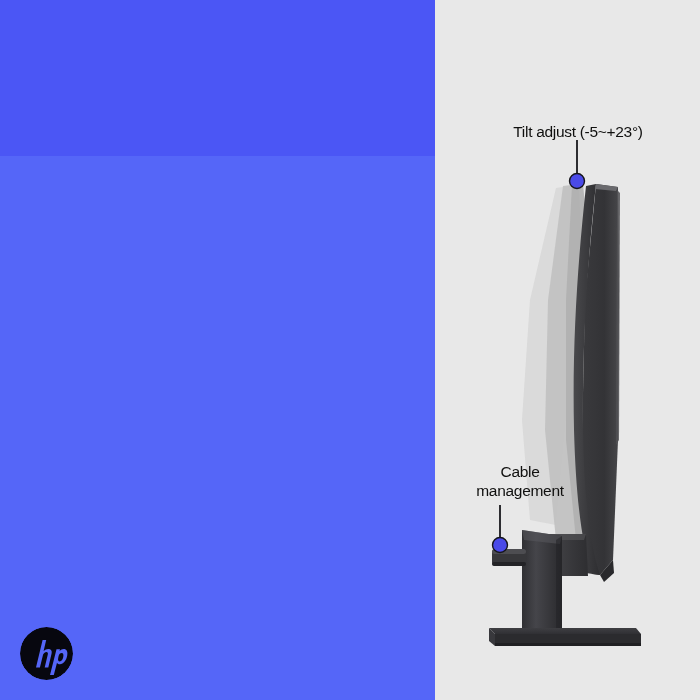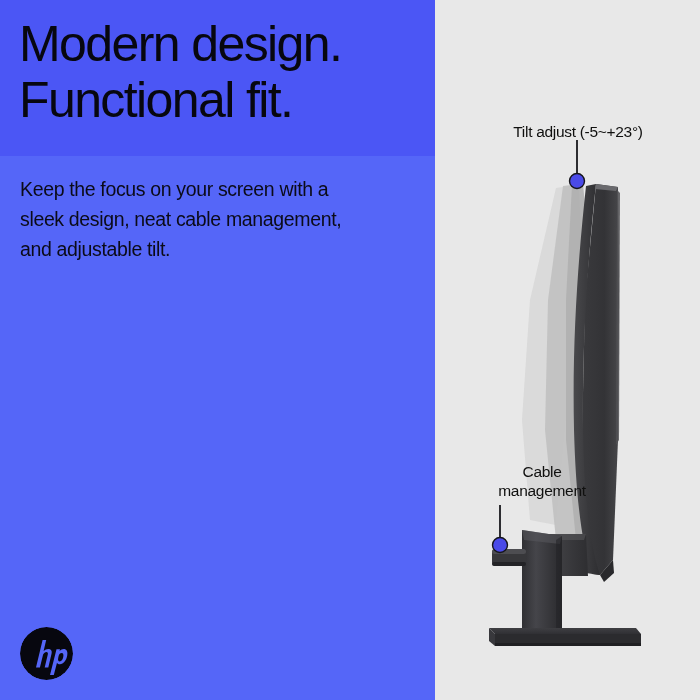--- a/index.html
+++ b/index.html
@@ -100,40 +100,35 @@
     letter-spacing: -0.3px;
     text-align: center;
     white-space: pre-line;
   }
   #callout-tilt-label {
     left: 483px;
     top: 122px;
     width: 190px;
   }
   #callout-cable-label {
-    left: 435px;
+    left: 413px;
     top: 462px;
     width: 160px;
     padding-left: 27px;
   }
 </style>
 </head>
 <body>
 
 <div id="stage">
 
   <div id="left-panel">
     <div id="left-panel-top-band"></div>
 
-    <div id="headline">Modern design.
-Functional fit.</div>
-
-    <div id="body-copy">Keep the focus on your screen with a
-sleek design, neat cable management,
-and adjustable tilt.</div>
+
 
     <svg id="hp-logo" viewBox="0 0 53 53">
       <defs>
         <mask id="hp-mask">
           <rect x="0" y="0" width="53" height="53" fill="#000"></rect>
           <circle cx="26.5" cy="26.5" r="26.5" fill="#fff"></circle>
 
           <path d="M16.0 40.5 L22.6 13.0 L26.2 13.0 L23.6 24.0
                    C25.0 22.6 26.6 21.9 28.3 21.9
                    C31.0 21.9 32.3 23.6 31.6 26.6 L28.3 40.5

